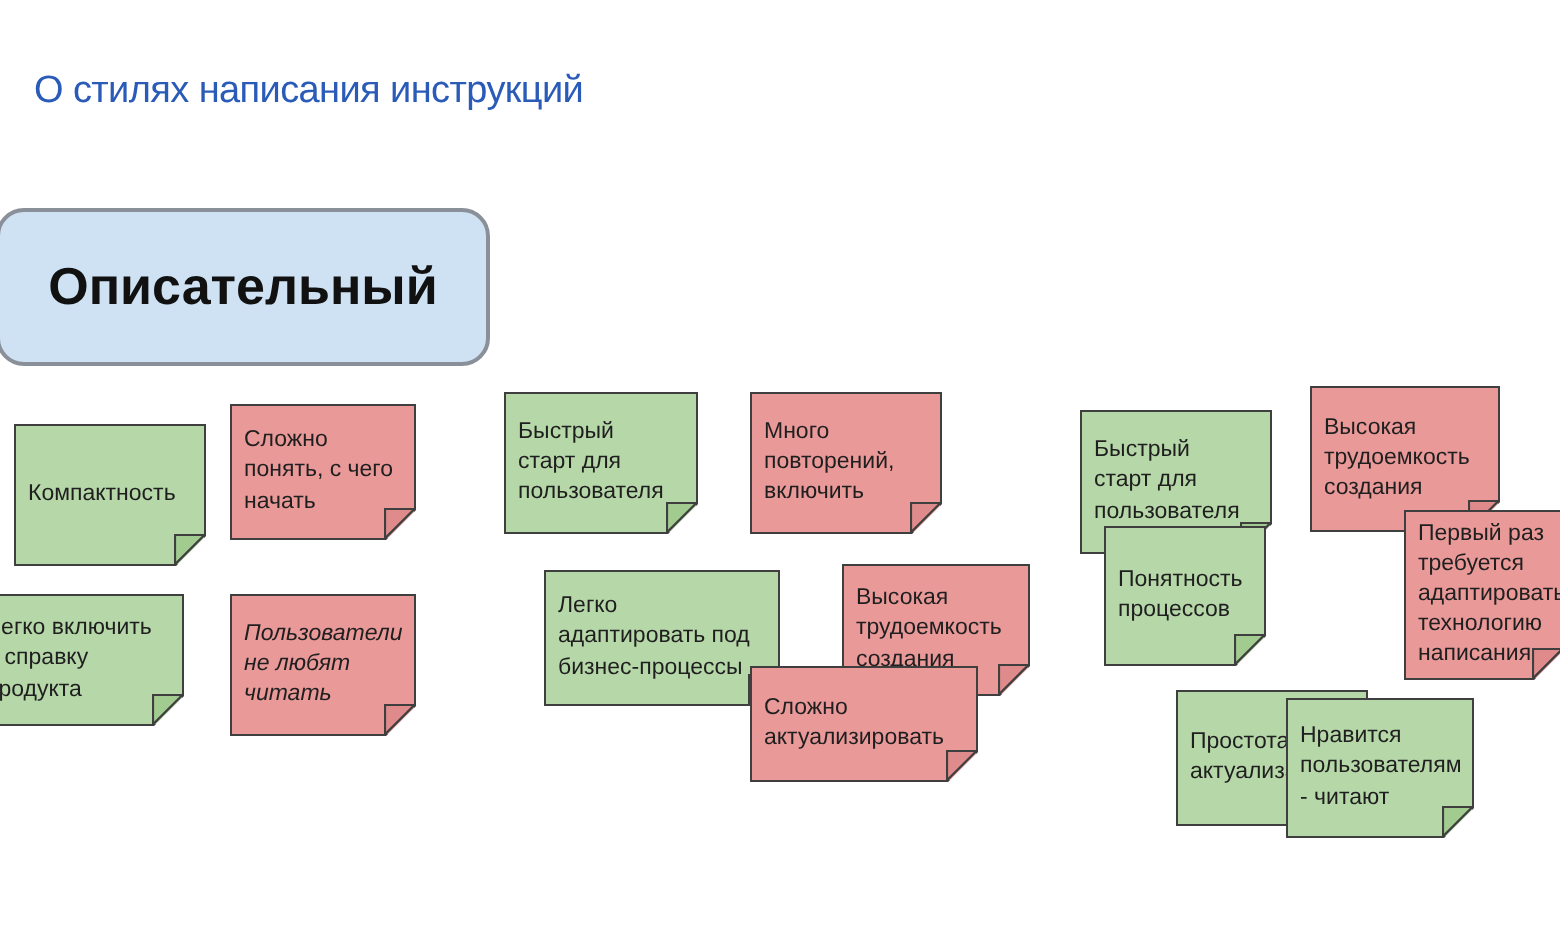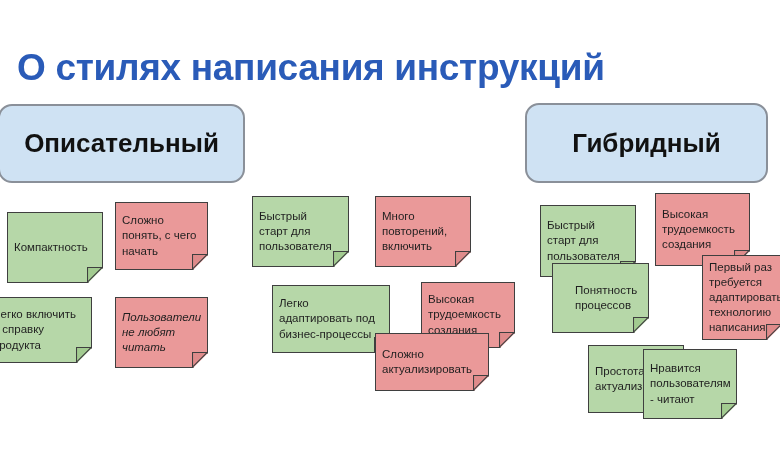--- a/index.html
+++ b/index.html
@@ -13,22 +13,22 @@
     position: relative;
     width: 780px;
     height: 470px;
     overflow: hidden;
     background: var(--background, #ffffff);
   }
   .slide-title {
     position: absolute;
     left: 17px;
     top: 22px;
-    font-size: 37px;
-    font-weight: 700;
+    font-size: 19px;
+    font-weight: 400;
     letter-spacing: -0.3px;
     color: var(--title, #2a5bb8);
     white-space: nowrap;
   }
   .header {
     position: absolute;
     box-sizing: border-box;
     background: var(--header-fill, #cfe2f3);
     border: 2px solid var(--header-border, #8a9099);
     border-radius: 14px;
@@ -73,23 +73,20 @@
 </style>
 </head>
 <body>
 
 <div class="stage" style="--background: #ffffff; --title: #2a5bb8; --header-fill: #cfe2f3; --header-border: #8a9099; --note-green: #b6d7a8; --note-green-fold: #a2cb90; --note-red: #ea9999; --note-red-fold: #df8b8b; --note-border: #3f3f3f; --note-text: #1f1f1f;">
   <h1 class="slide-title">О стилях написания инструкций</h1>
 
   <div class="header col-0">
     <span>Описательный</span>
   </div>
-  <div class="header col-2">
-    <span>Гибридный</span>
-  </div>
 
   <div id="board">
       <div class="note pro" style="left: 7px; top: 212px; width: 96px; height: 71px; z-index: 10;">
         <span class="txt">Компактность</span>
         <svg class="fold" width="16" height="16" viewBox="0 0 16 16">
           <path d="M0.5,15.2 L15.2,0.5 L0.5,0.5 Z" stroke-width="1.1"></path>
         </svg>
       </div>
       <div class="note con" style="left: 115px; top: 202px; width: 93px; height: 68px; z-index: 11;">
         <span class="txt">Сложно
@@ -163,21 +160,21 @@
         </svg>
       </div>
       <div class="note con" style="left: 655px; top: 193px; width: 95px; height: 73px; z-index: 20;">
         <span class="txt">Высокая
 трудоемкость
 создания</span>
         <svg class="fold" width="16" height="16" viewBox="0 0 16 16">
           <path d="M0.5,15.2 L15.2,0.5 L0.5,0.5 Z" stroke-width="1.1"></path>
         </svg>
       </div>
-      <div class="note pro" style="left: 552px; top: 263px; width: 97px; height: 70px; z-index: 21; padding-left: 16px;">
+      <div class="note pro" style="left: 552px; top: 263px; width: 81px; height: 70px; z-index: 21;">
         <span class="txt">Понятность
 процессов</span>
         <svg class="fold" width="16" height="16" viewBox="0 0 16 16">
           <path d="M0.5,15.2 L15.2,0.5 L0.5,0.5 Z" stroke-width="1.1"></path>
         </svg>
       </div>
       <div class="note con" style="left: 702px; top: 255px; width: 80px; height: 85px; z-index: 22;">
         <span class="txt">Первый раз
 требуется
 адаптировать

